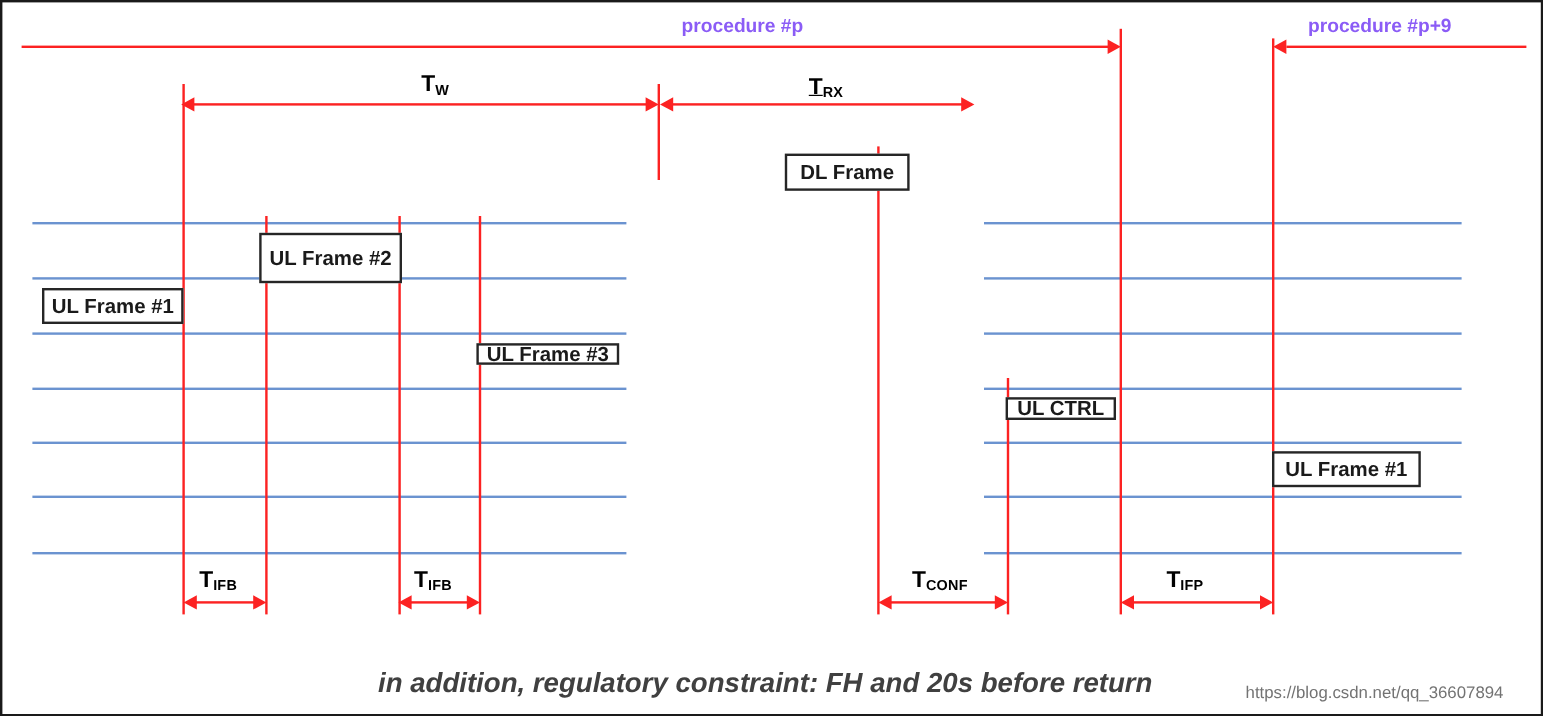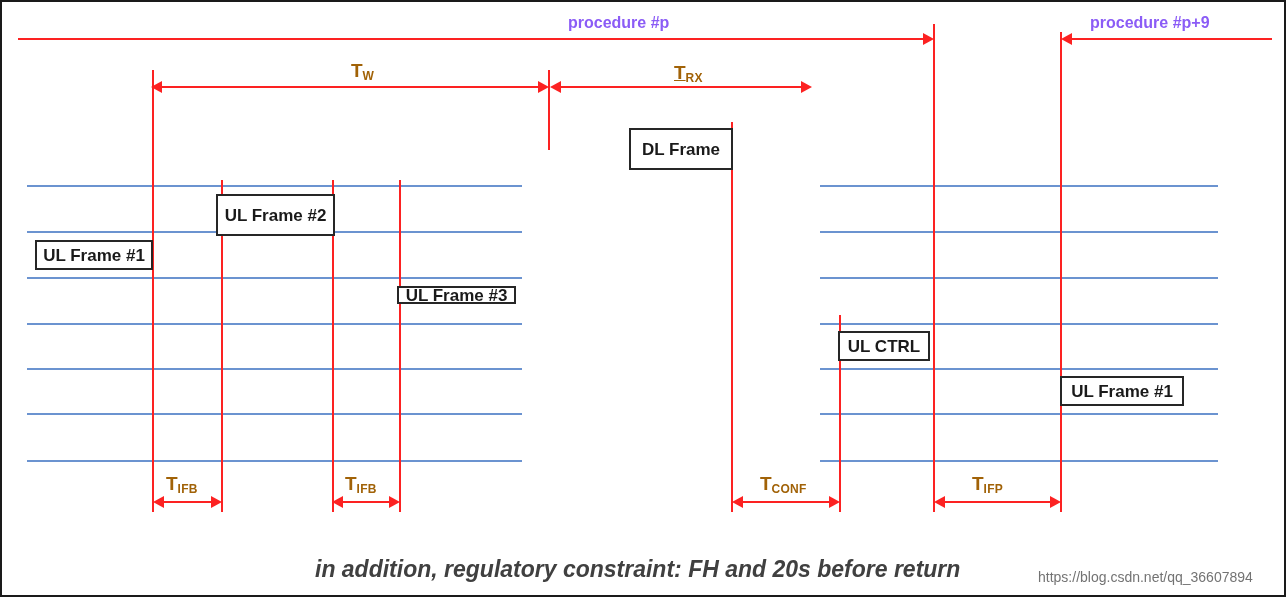--- a/index.html
+++ b/index.html
@@ -47,21 +47,21 @@
     border-right: 11px solid #fc2222;
   }
   .ah-right {
     border-top: 6px solid transparent;
     border-bottom: 6px solid transparent;
     border-left: 11px solid #fc2222;
   }
   
   .mlabel {
     position: absolute;
-    color: #a16207;
+    color: #000000;
     font-size: 19px;
     font-weight: 700;
     white-space: nowrap;
     letter-spacing: 0px;
   }
   .mlabel sub {
     font-size: 12px;
     font-weight: 700;
     vertical-align: baseline;
     position: relative;
@@ -161,23 +161,23 @@
   <div class="vline" style="left:837px; top:313px; height:197px;"></div>
   <div class="vline" style="left:931px; top:22px; height:488px;"></div>
   <div class="vline" style="left:1058px; top:30px; height:480px;"></div>
 
   <div class="fbox" style="left:33px; top:238px; width:118px; height:30px;">UL Frame #1</div>
 
   <div class="fbox" style="left:214px; top:192px; width:119px; height:42px;">UL Frame #2</div>
 
   <div class="fbox" style="left:395px; top:284px; width:119px; height:18px;">UL Frame #3</div>
 
-  <div class="fbox" style="left:627px; top:126px; width:104px; height:42px;">DL Frame</div>
-
-  <div class="fbox" style="left:836px; top:329px; width:92px; height:30px;">UL CTRL</div>
+  <div class="fbox" style="left:652px; top:126px; width:104px; height:31px;">DL Frame</div>
+
+  <div class="fbox" style="left:836px; top:329px; width:92px; height:19px;">UL CTRL</div>
 
   <div class="fbox" style="left:1058px; top:374px; width:124px; height:30px;">UL Frame #1</div>
 
   <div class="mlabel" style="left:164px; top:471px;">
     <span>T</span><sub>IFB</sub>
   </div>
   <div class="hline-red" style="left:159px; top:499px; width:53px;"></div>
   <div class="arrowhead ah-left" style="left:151px; top:494px;"></div>
   <div class="arrowhead ah-right" style="left:209px; top:494px;"></div>
 

